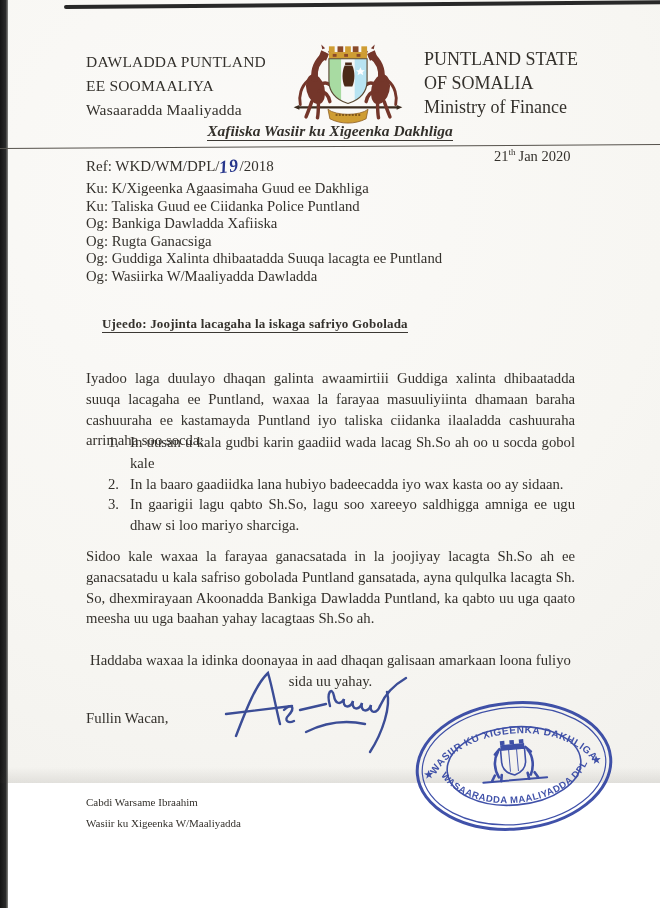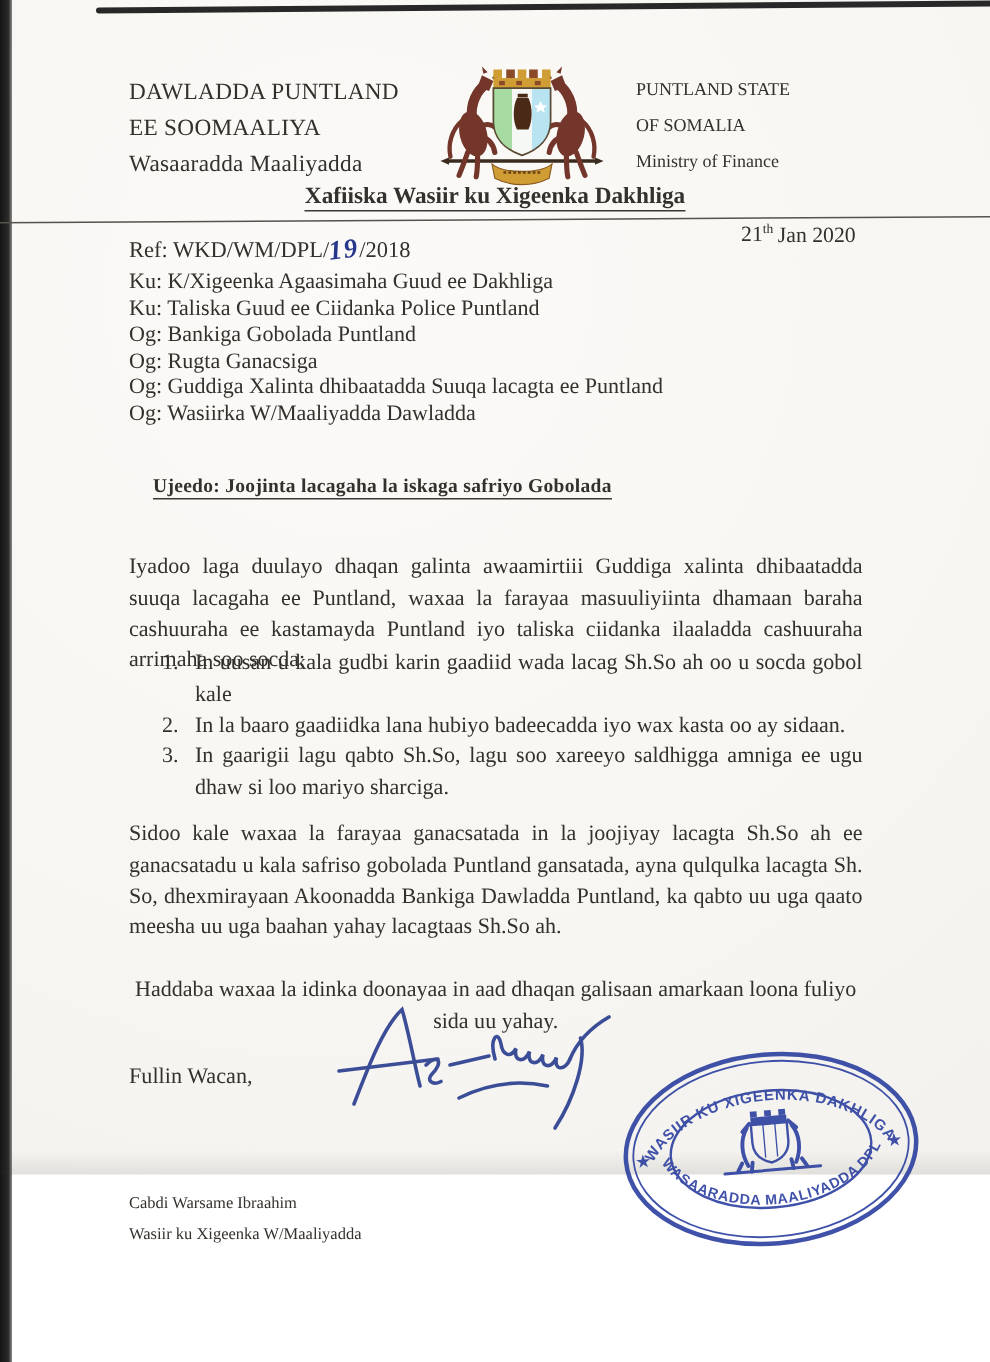--- a/index.html
+++ b/index.html
@@ -12,25 +12,25 @@
   .edge-left { position:absolute; left:0; top:0; width:8px; height:908px;
     background:linear-gradient(to right,#141414,#2a2a2a 70%,#8a8a86); }
   .edge-top { position:absolute; left:64px; top:5px; width:600px; height:4px;
     background:#282828; transform:rotate(-0.45deg); transform-origin:left center; border-radius:2px; }
   .edge-bottom { position:absolute; left:0; bottom:0; width:660px; height:16px;
     background:linear-gradient(to bottom, rgba(0,0,0,0), rgba(60,55,48,0.10)); }
 
   .abs { position:absolute; }
 
   .h-left { left:86px; top:50px; font-size:15.5px; line-height:24px; letter-spacing:0.2px; }
-  .h-right { left:424px; top:47px; font-size:12px; line-height:24px; }
+  .h-right { left:424px; top:47px; font-size:18px; line-height:24px; }
   .emblem { left:286px; top:38px; width:124px; height:92px; }
 
   .office-title { top:122px; left:0; width:100%; text-align:center; font-weight:bold; font-size:15.5px; }
-  .office-title span { border-bottom:1.6px solid #3b3833; padding-bottom:1px; }
+  .office-title span { border-bottom:1.6px solid #3b3833; padding-bottom:1px;font-style:italic; }
 
   .rule { top:146px; left:0; width:660px; border-top:1.6px solid #56524c; transform:rotate(-0.35deg); }
 
   .ref { left:86px; top:155px; font-size:15px; }
   .hand-num { display:inline-block; color:#27368c; font-style:italic; font-weight:bold;
     font-size:18px; transform:rotate(-7deg) translateY(1px); letter-spacing:1px; }
   .date { left:494px; top:147px; font-size:14.5px; }
   .date sup { font-size:9px; }
   .date .rest { margin-left:3px; }
 
@@ -146,21 +146,21 @@
   <div class="abs ref">
     <span>Ref: WKD/WM/DPL/</span><span class="hand-num">19</span><span>/2018</span>
   </div>
   <div class="abs date">
     <span>21</span><sup>th</sup><span class="rest">Jan 2020</span>
   </div>
 
   <div class="abs recipients">
     <div>Ku: K/Xigeenka Agaasimaha Guud ee Dakhliga</div>
     <div>Ku: Taliska Guud ee Ciidanka Police Puntland</div>
-    <div>Og: Bankiga Gobolada Puntland</div>
+    <div>Og: Bankiga Dawladda Xafiiska</div>
     <div>Og: Rugta Ganacsiga</div>
     <div>Og: Guddiga Xalinta dhibaatadda Suuqa lacagta ee Puntland</div>
     <div>Og: Wasiirka W/Maaliyadda Dawladda</div>
   </div>
 
   <div class="abs subject">
     <span>Ujeedo: Joojinta lacagaha la iskaga safriyo Gobolada</span>
   </div>
 
   <div class="para p1">Iyadoo laga duulayo dhaqan galinta awaamirtiii Guddiga xalinta dhibaatadda suuqa lacagaha ee Puntland, waxaa la farayaa masuuliyiinta dhamaan baraha cashuuraha ee kastamayda Puntland iyo taliska ciidanka ilaaladda cashuuraha arrimaha soo socda;</div>

